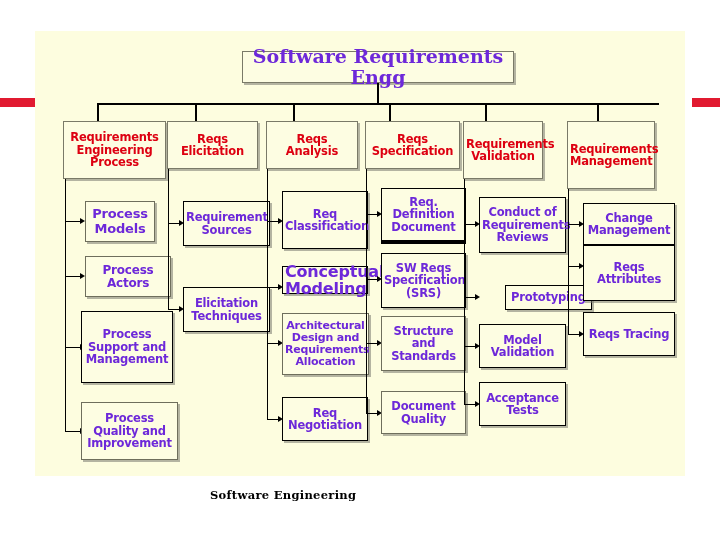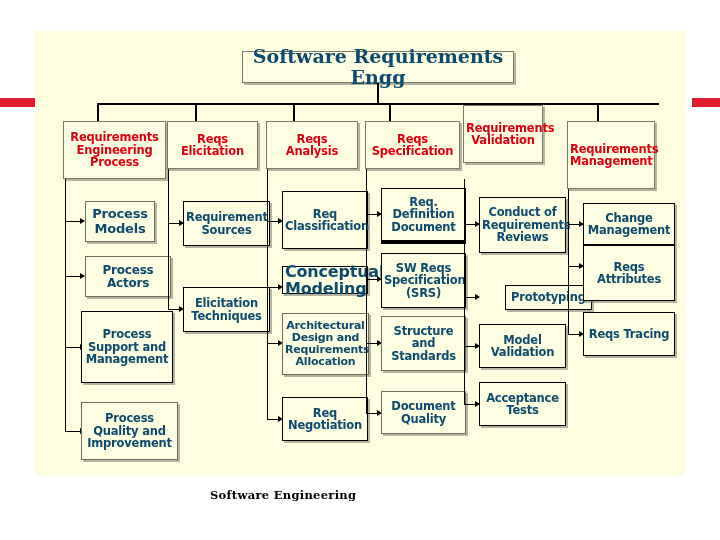--- a/index.html
+++ b/index.html
@@ -39,21 +39,21 @@
   .box {
     position: absolute;
     box-sizing: border-box;
     background: #fdfde2;
     border: 1px solid #000000;
     box-shadow: 2px 2px 0 rgba(120,120,110,0.55);
     display: flex;
     align-items: center;
     justify-content: center;
     text-align: center;
-    color: #0c4a6e;
+    color: #6d28d9;
     font-weight: bold;
     line-height: 1.08;
     padding: 1px 2px;
     letter-spacing: -0.2px;
   }
   .box span { display: block; width: 100%; }
 
   
   #title-box {
     left: 207px;
@@ -231,21 +231,21 @@
   <div class="box l2" style="left:346px; top:285px; width:85px; height:55px; font-size:11.5px;justify-content:flex-end;">
     <span>Structure and Standards</span>
   </div>
 
   <div class="line stub" style="left:331px; top:382px; width:13px;"></div>
   <div class="arrow" style="left:342px; top:378.5px;"></div>
   <div class="box l2" style="left:346px; top:360px; width:85px; height:43px; font-size:11.5px;">
     <span>Document Quality</span>
   </div>
 
-  <div class="box l1" style="left:428px; top:74px; width:80px; height:58px;">
+  <div class="box l1" style="left:428px; top:90px; width:80px; height:58px;">
     <span>Requirements Validation</span>
   </div>
   <div class="line spine" style="left:429px; top:148px; height:225px;"></div>
 
   <div class="line stub" style="left:429px; top:193px; width:13px;"></div>
   <div class="arrow" style="left:440px; top:189.5px;"></div>
   <div class="box l2 strong" style="left:444px; top:166px; width:87px; height:56px; font-size:11.5px;">
     <span>Conduct of Requirements Reviews</span>
   </div>
 

